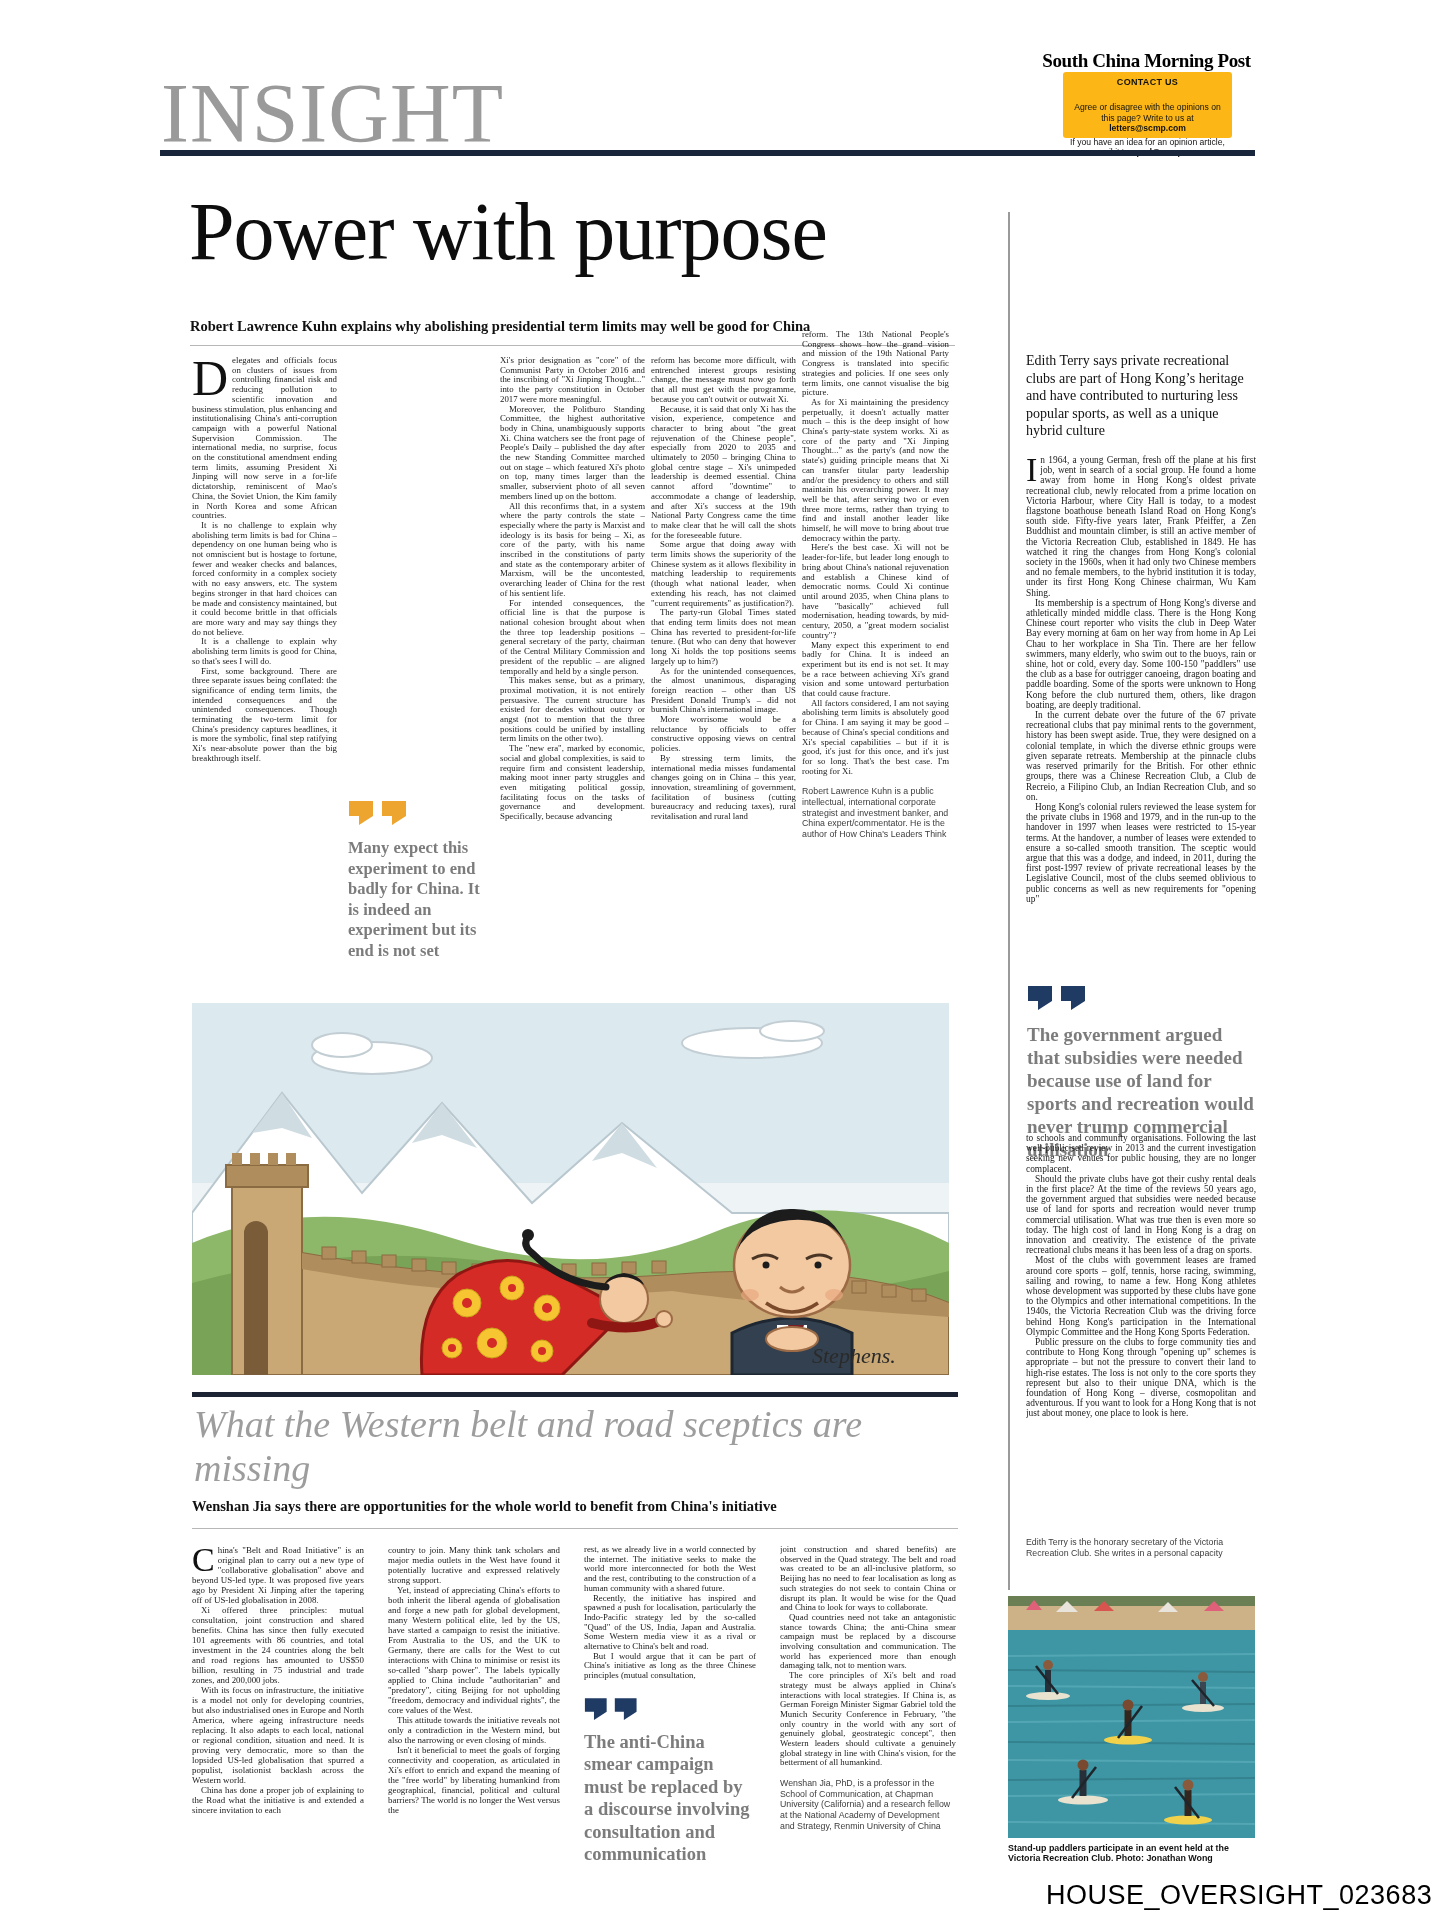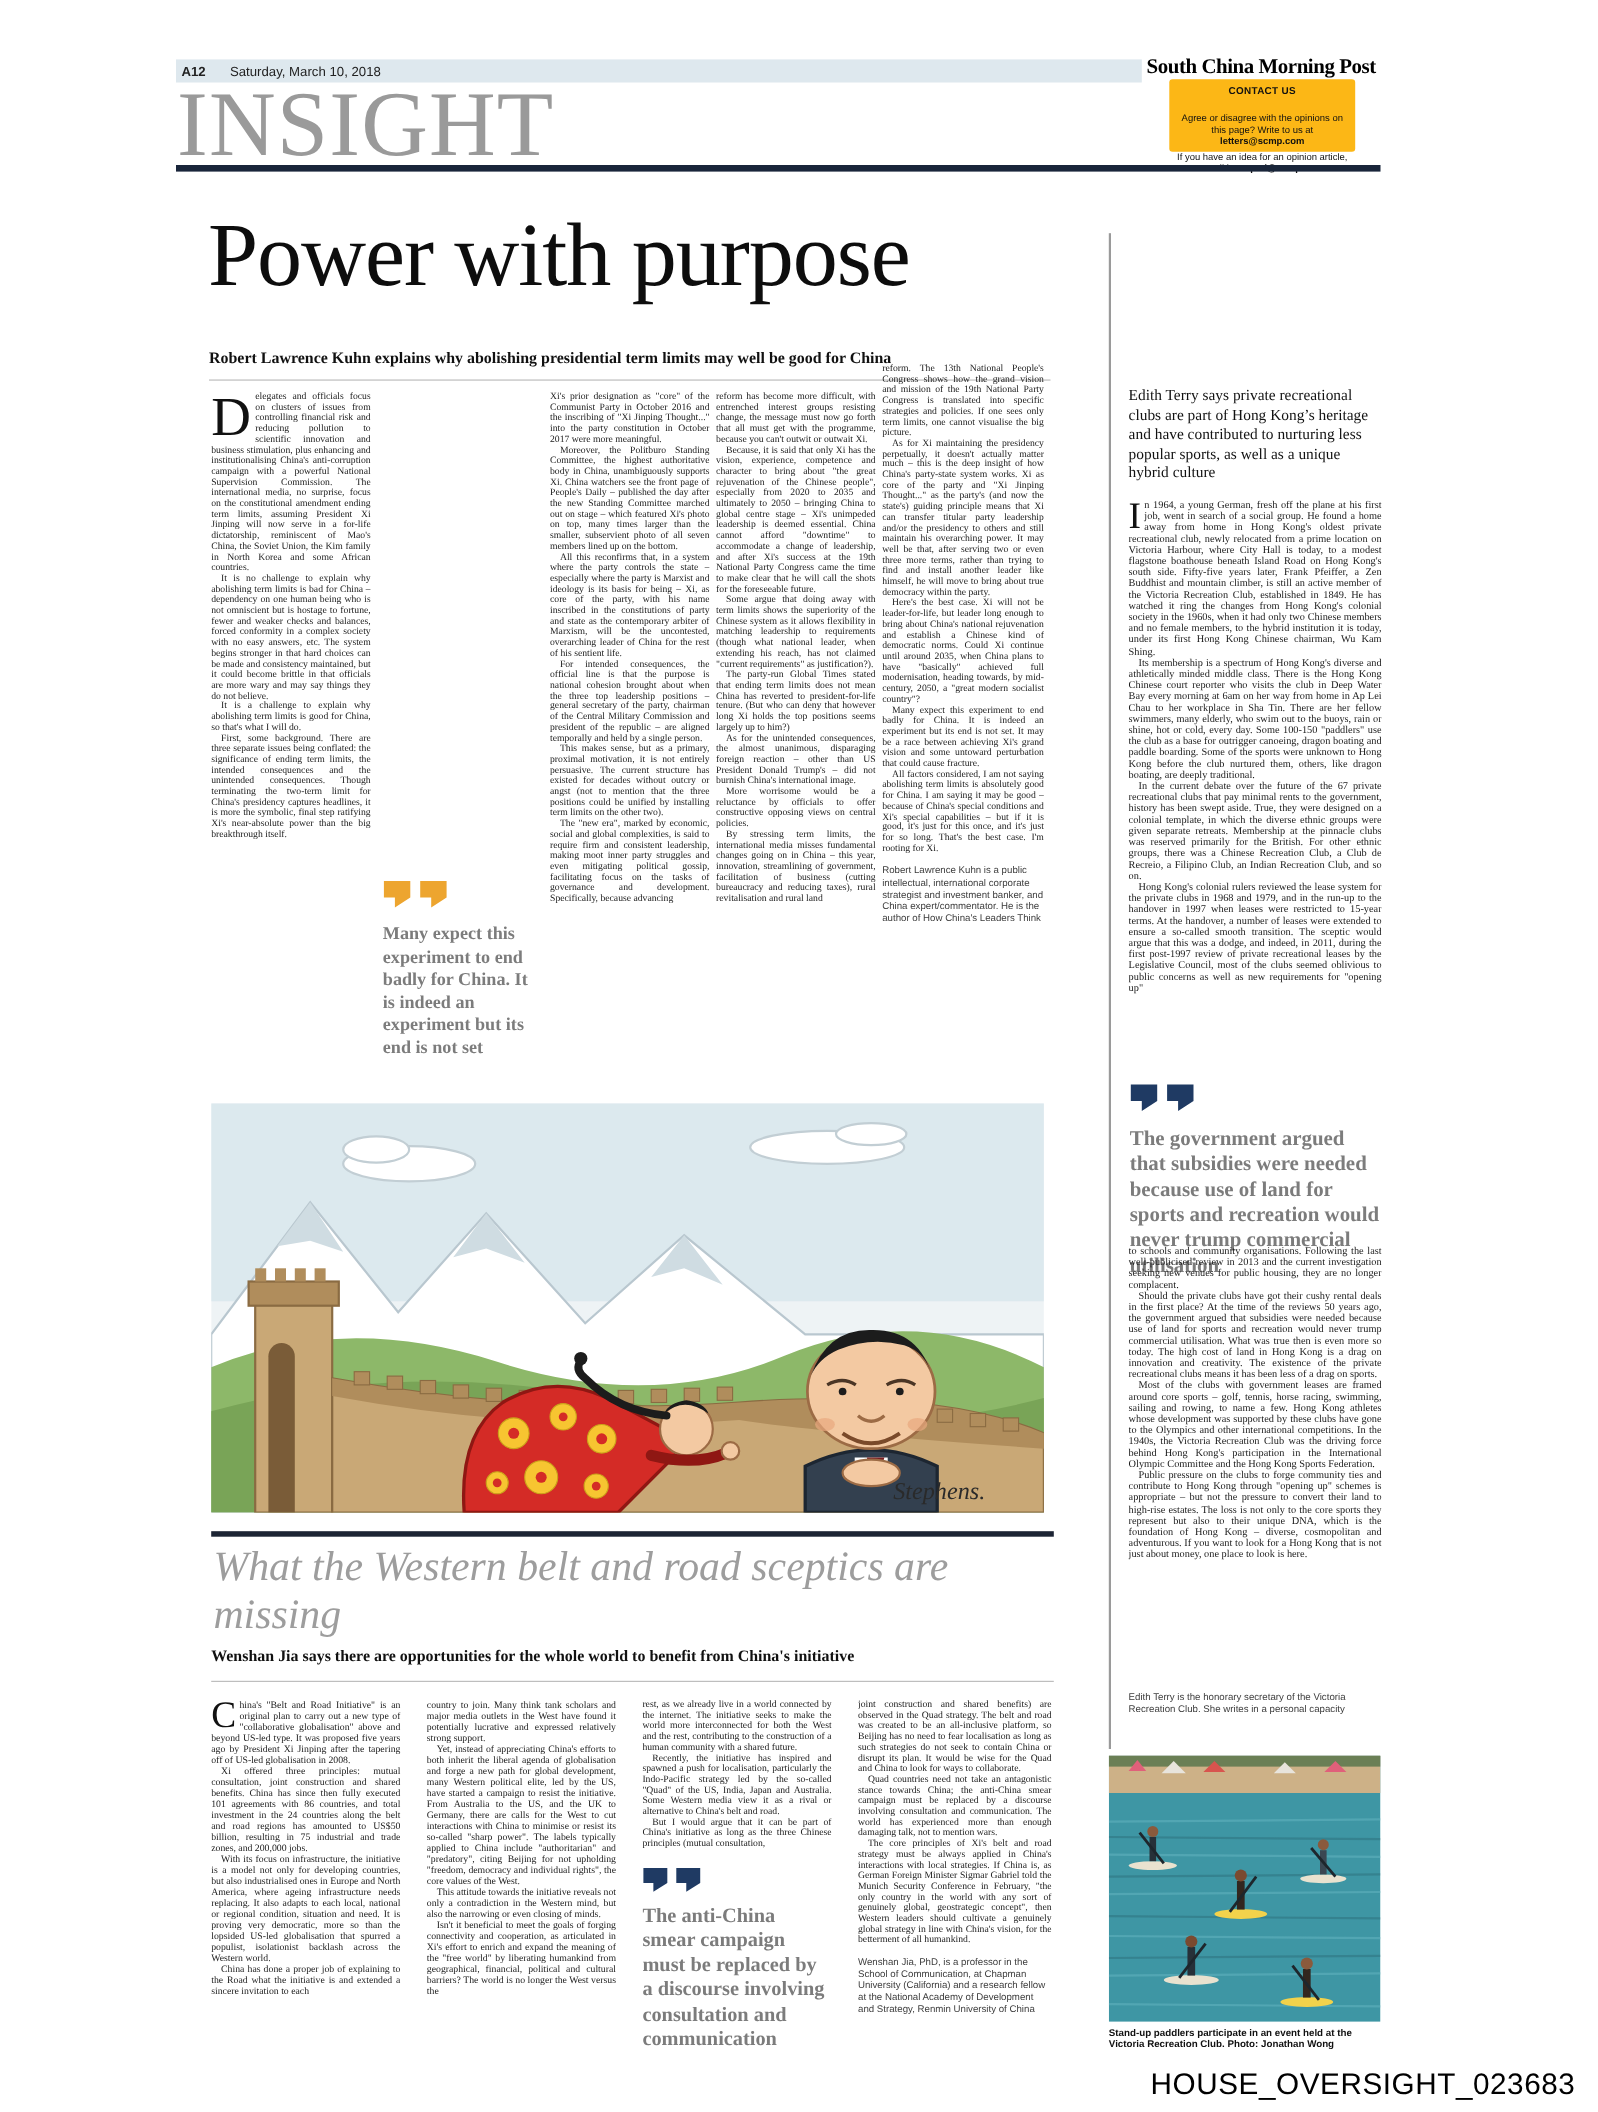--- a/index.html
+++ b/index.html
@@ -77,41 +77,37 @@
   .photo{left:1008px;top:1596px;width:247px;height:242px;}
   .caption{left:1008px;top:1843px;width:247px;font-family:"Liberation Sans",sans-serif;font-size:8.9px;
            line-height:10.4px;font-weight:bold;color:#111;}
   .stamp{left:1046px;top:1880px;font-family:"Liberation Sans",sans-serif;font-size:27px;color:#000;letter-spacing:.5px;}
 </style>
 </head>
 <body>
 
 <div class="page">
 
-  <div class="abs topbar">
-    <span class="pageno">A12</span>
-    <span class="date">Saturday, March 10, 2018</span>
-  </div>
   <div class="abs masthead">South China Morning Post</div>
   <div class="abs contactbox">
     <div class="cb-title">CONTACT US</div>
     <div class="cb-line"><span>Agree or disagree with the opinions on this page? Write to us at </span><b>letters@scmp.com</b></div>
     <div class="cb-line"><span>If you have an idea for an opinion article, email it to </span><b>oped@scmp.com</b></div>
   </div>
   <div class="abs insight">INSIGHT</div>
   <div class="abs navyrule"></div>
 
   <div class="abs headline">Power with purpose</div>
   <div class="abs standfirst">Robert Lawrence Kuhn explains why abolishing presidential term limits may well be good for China</div>
   <div class="abs sf-rule"></div>
 
   <div class="abs body-col dc col1">
       <p>Delegates and officials focus on clusters of issues from controlling financial risk and reducing pollution to scientific innovation and business stimulation, plus enhancing and institutionalising China's anti-corruption campaign with a powerful National Supervision Commission. The international media, no surprise, focus on the constitutional amendment ending term limits, assuming President Xi Jinping will now serve in a for-life dictatorship, reminiscent of Mao's China, the Soviet Union, the Kim family in North Korea and some African countries.</p>
       <p>It is no challenge to explain why abolishing term limits is bad for China – dependency on one human being who is not omniscient but is hostage to fortune, fewer and weaker checks and balances, forced conformity in a complex society with no easy answers, etc. The system begins stronger in that hard choices can be made and consistency maintained, but it could become brittle in that officials are more wary and may say things they do not believe.</p>
-      <p>It is a challenge to explain why abolishing term limits is good for China, so that's what I will do.</p>
+      <p>It is a challenge to explain why abolishing term limits is good for China, so that's sees I will do.</p>
       <p>First, some background. There are three separate issues being conflated: the significance of ending term limits, the intended consequences and the unintended consequences. Though terminating the two-term limit for China's presidency captures headlines, it is more the symbolic, final step ratifying Xi's near-absolute power than the big breakthrough itself.</p>
     </div>
 
   <div class="abs pullquote pq-main">
     <svg width="64" height="26" viewBox="0 0 64 26">
       <path d="M1,1 h24 v15 l-14,9 v-9 h-10 z" fill="#eda52f"></path>
       <path d="M34,1 h24 v15 l-14,9 v-9 h-10 z" fill="#eda52f"></path>
     </svg>
     <div class="pq-text">Many expect this experiment to end badly for China. It is indeed an experiment but its end is not set</div>
   </div>

